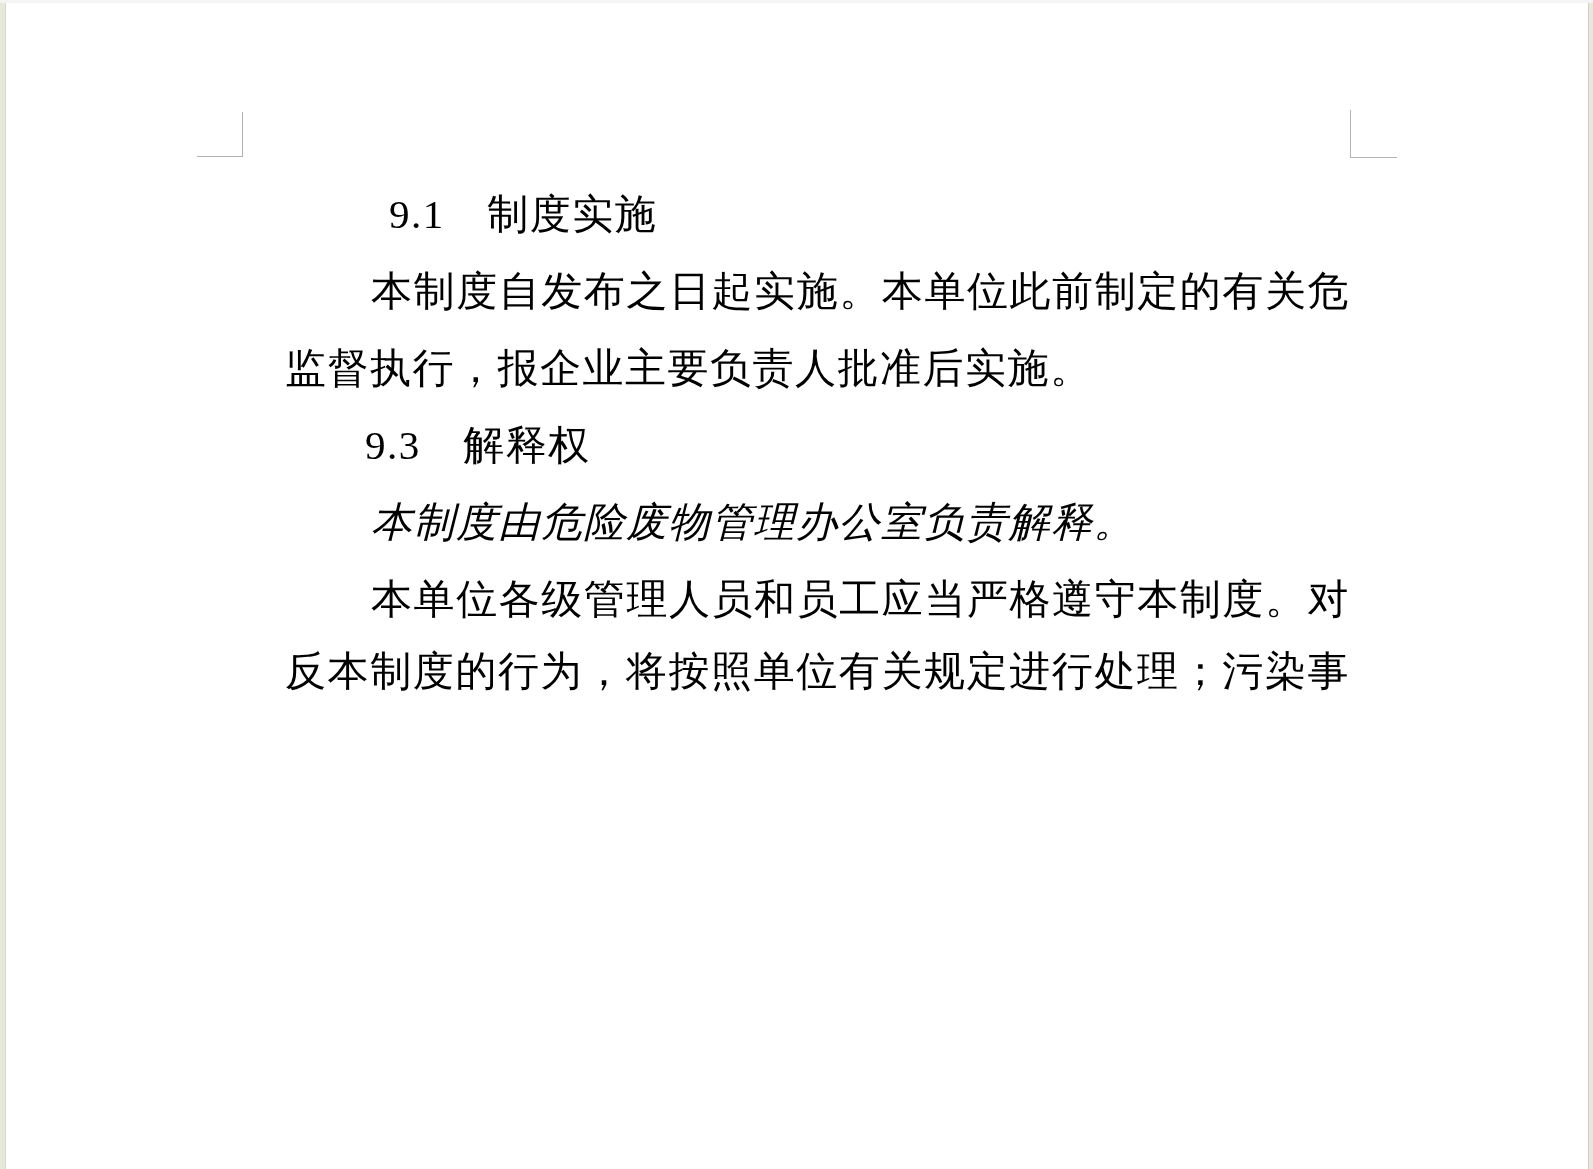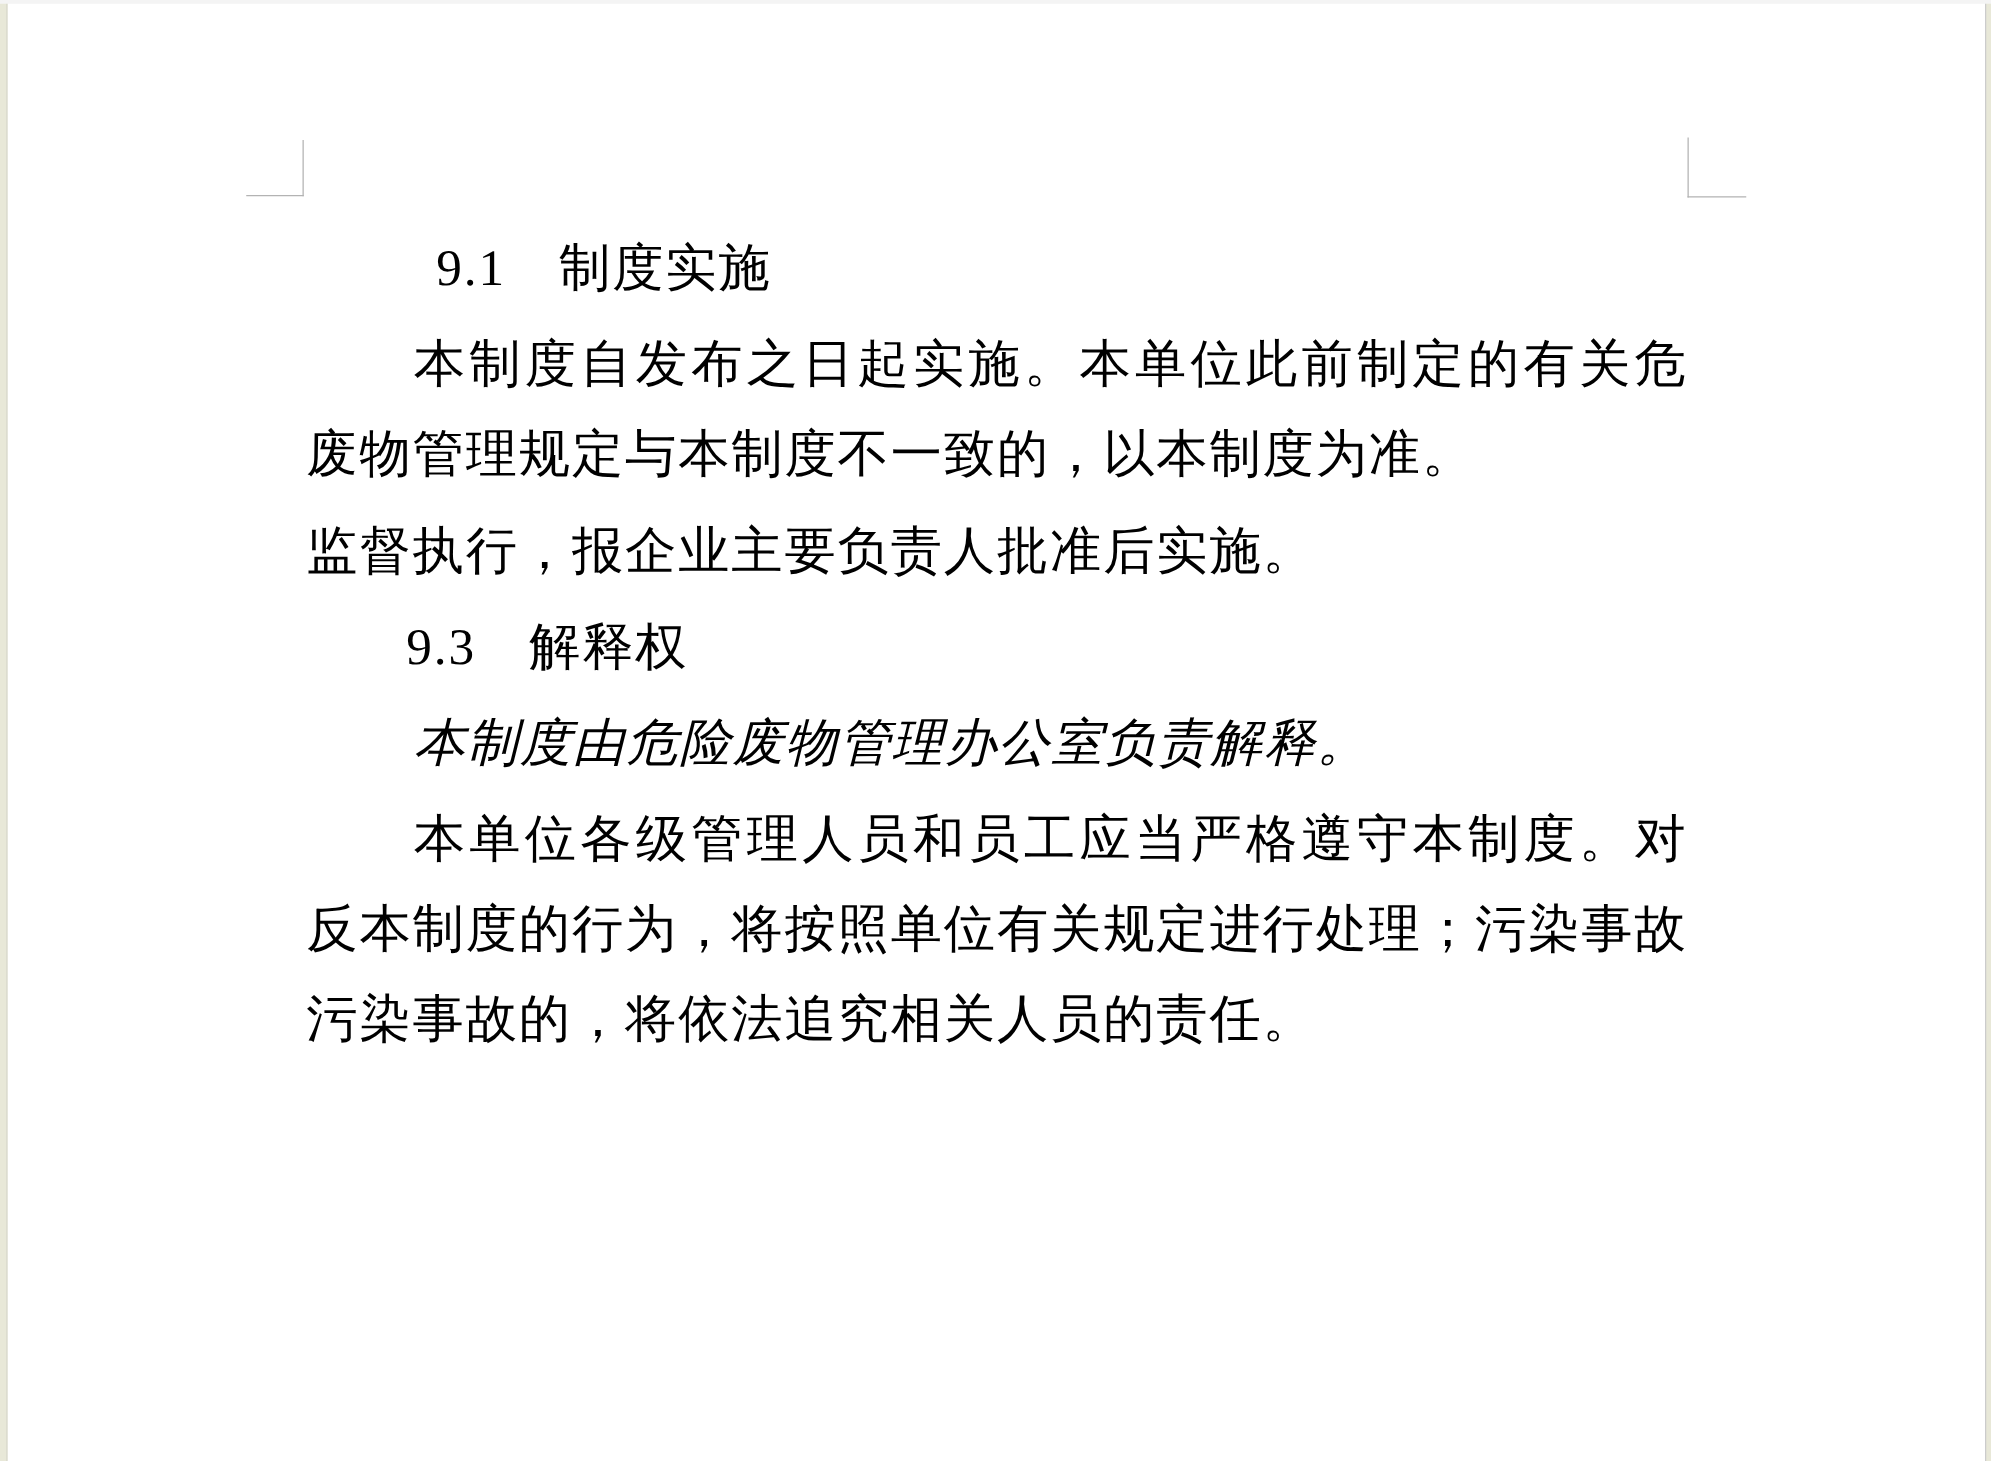--- a/index.html
+++ b/index.html
@@ -62,20 +62,21 @@
     font-size: 41px;
     letter-spacing: 1.5px;
   }
   .para { margin: 5px 0 0 0; }
   .para:first-child { margin-top: 0; }
   .line {
     height: 72px;
     line-height: 72px;
     white-space: nowrap;
     text-align: left;
+    margin-left: 40px;
   }
   .line.justify {
     white-space: normal;
     text-align: justify;
     text-align-last: justify;
     height: 72px;
     line-height: 72px;
     overflow: hidden;
   }
 </style>
@@ -91,30 +92,28 @@
   <div class="mark mark-left-h" style="background: rgb(179, 179, 179);"></div>
   <div class="mark mark-right-v" style="background: rgb(179, 179, 179);"></div>
   <div class="mark mark-right-h" style="background: rgb(179, 179, 179);"></div>
 
   <div class="doc-text" id="doc-text" style="color: rgb(0, 0, 0);">
       <div class="para">
         <div class="line" style="padding-left: 104px;">9.1　制度实施</div>
       </div>
       <div class="para">
         <div class="line justify" style="padding-left: 86px;">本制度自发布之日起实施。本单位此前制定的有关危险</div>
-        <div class="line">废物管理规定与本制度不一致的，以本制度为准。</div>
       </div>
       <div class="para">
         <div class="line">监督执行，报企业主要负责人批准后实施。</div>
       </div>
       <div class="para">
         <div class="line" style="padding-left: 80px;">9.3　解释权</div>
       </div>
       <div class="para">
         <div class="line" style="padding-left: 86px; font-style: italic;">本制度由危险废物管理办公室负责解释。</div>
       </div>
       <div class="para">
         <div class="line justify" style="padding-left: 86px;">本单位各级管理人员和员工应当严格遵守本制度。对违</div>
         <div class="line justify">反本制度的行为，将按照单位有关规定进行处理；污染事故的</div>
-        <div class="line">污染事故的，将依法追究相关人员的责任。</div>
       </div>
     </div>
 </div>
 
 </body></html>

